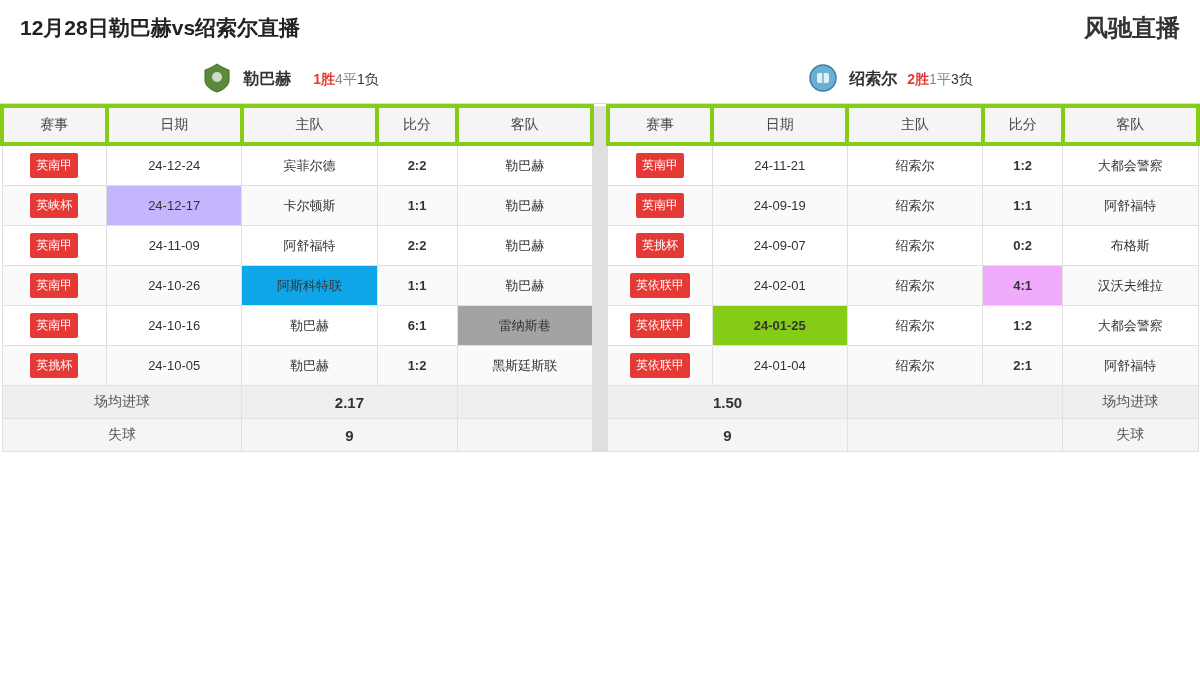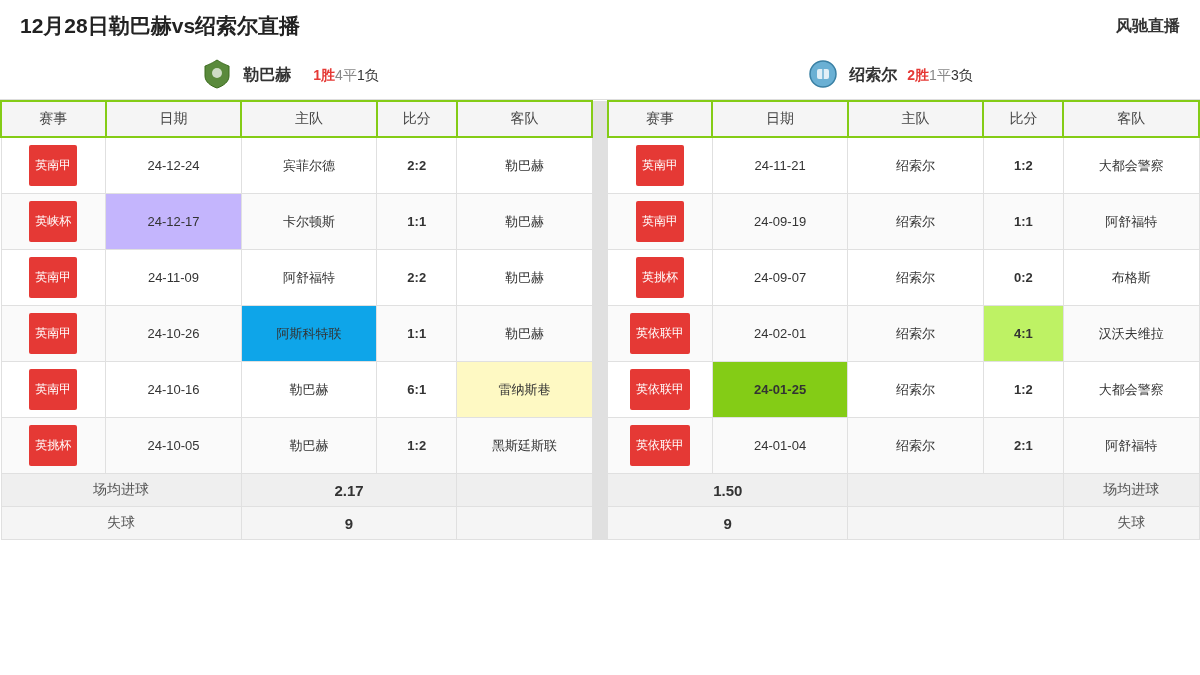--- a/index.html
+++ b/index.html
@@ -18,21 +18,21 @@
       align-items: center;
       padding: 12px 20px;
       background: #fff;
     }
     .header-title {
       font-size: 21px;
       font-weight: bold;
       color: #222;
     }
     .header-brand {
-      font-size: 16px;
+      font-size: 24px;
       font-weight: bold;
       color: #333;
     }
     .team-name {
       font-size: 16px;
       font-weight: bold;
       color: #333;
     }
 
     
@@ -40,32 +40,32 @@
       width: 100%;
       border-collapse: collapse;
     }
     .main-table th {
       background: #f5f5f5;
       padding: 8px 4px;
       text-align: center;
       font-weight: normal;
       font-size: 14px;
       color: #444;
-      border: 2px solid #84cc16;
+      border: 4px solid #84cc16;
     }
     .main-table td {
       padding: 7px 4px;
       text-align: center;
       border: 1px solid #e0e0e0;
       font-size: 13px;
     }
     .match-type {
       background: #e53935;
       color: #fff;
-      padding: 12px 6px;
+      padding: 4px 6px;
       font-size: 12px;
       border-radius: 2px;
       display: inline-block;
       min-width: 44px;
     }
   </style>
 </head>
 <body>
 
 <div class="header">
@@ -194,31 +194,31 @@
     <td style="background:#fafafa;">24-10-26</td>
     <td style="background:#0ea5e9;">阿斯科特联</td>
     <td style="background:#fafafa; font-weight:bold;">1:1</td>
     <td style="background:#fafafa;">勒巴赫</td>
     <td style="background:#e0e0e0; border:none; padding:0;"></td>
     <td style="background:#fafafa; text-align:center;">
       <span class="match-type">英依联甲</span>
     </td>
     <td style="background:#fafafa;">24-02-01</td>
     <td style="background:#fafafa;">绍索尔</td>
-    <td style="background:#bef264; font-weight:bold;">4:1</td>
+    <td style="background:#f0abfc; font-weight:bold;">4:1</td>
     <td style="background:#fafafa;">汉沃夫维拉</td>
   </tr>
       <tr style="background: rgb(255, 255, 255);">
     <td style="background:#fff; text-align:center;">
       <span class="match-type">英南甲</span>
     </td>
     <td style="background:#fff;">24-10-16</td>
     <td style="background:#fff;">勒巴赫</td>
     <td style="background:#fff; font-weight:bold;">6:1</td>
-    <td style="background:#fef9c3;">雷纳斯巷</td>
+    <td style="background:#a3a3a3;">雷纳斯巷</td>
     <td style="background:#e0e0e0; border:none; padding:0;"></td>
     <td style="background:#fff; text-align:center;">
       <span class="match-type">英依联甲</span>
     </td>
     <td style="background:#84cc16;font-weight:bold;">24-01-25</td>
     <td style="background:#fff;">绍索尔</td>
     <td style="background:#fff; font-weight:bold;">1:2</td>
     <td style="background:#fff;">大都会警察</td>
   </tr>
       <tr style="background: rgb(250, 250, 250);">

